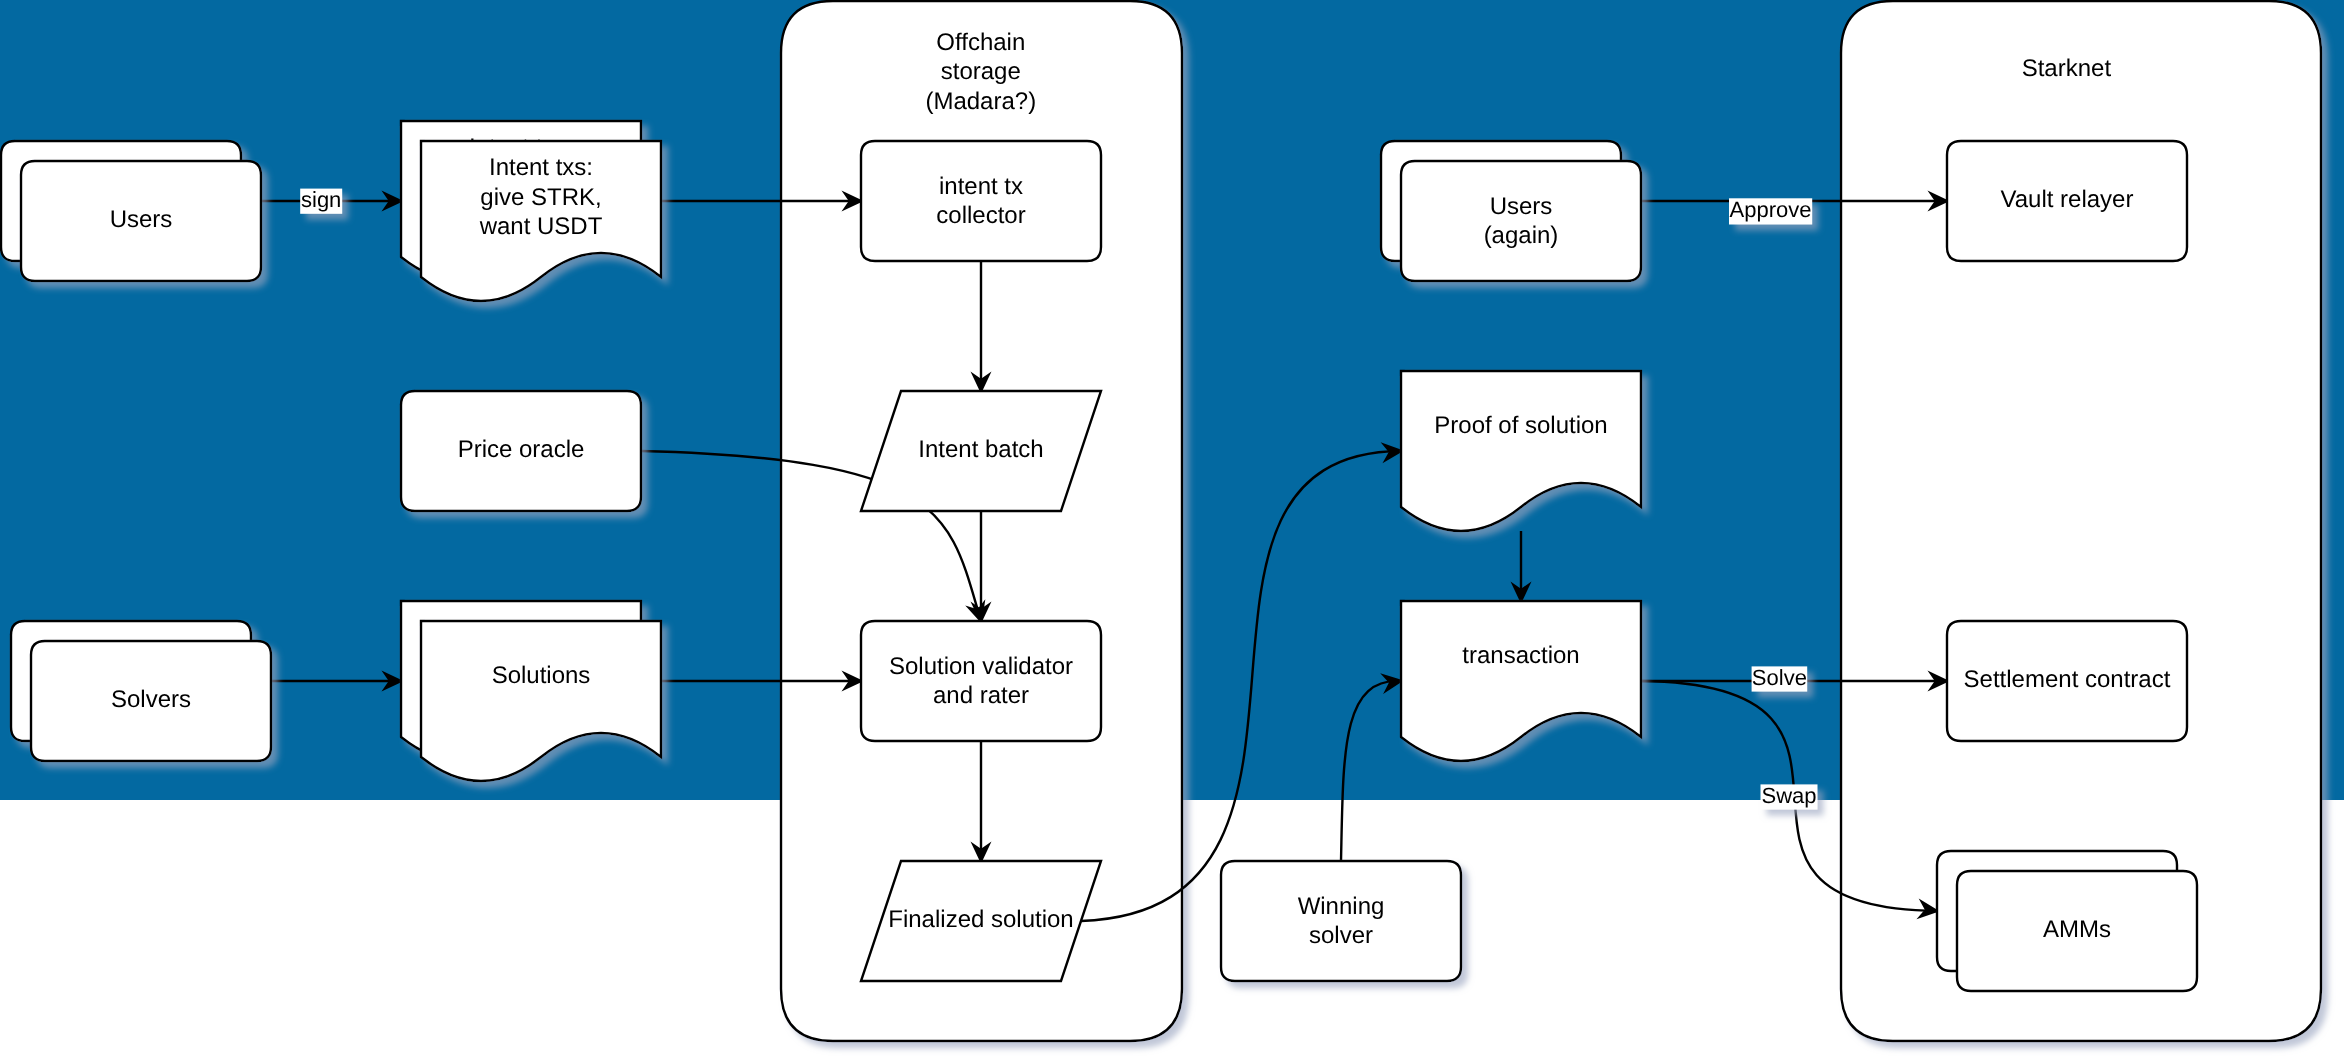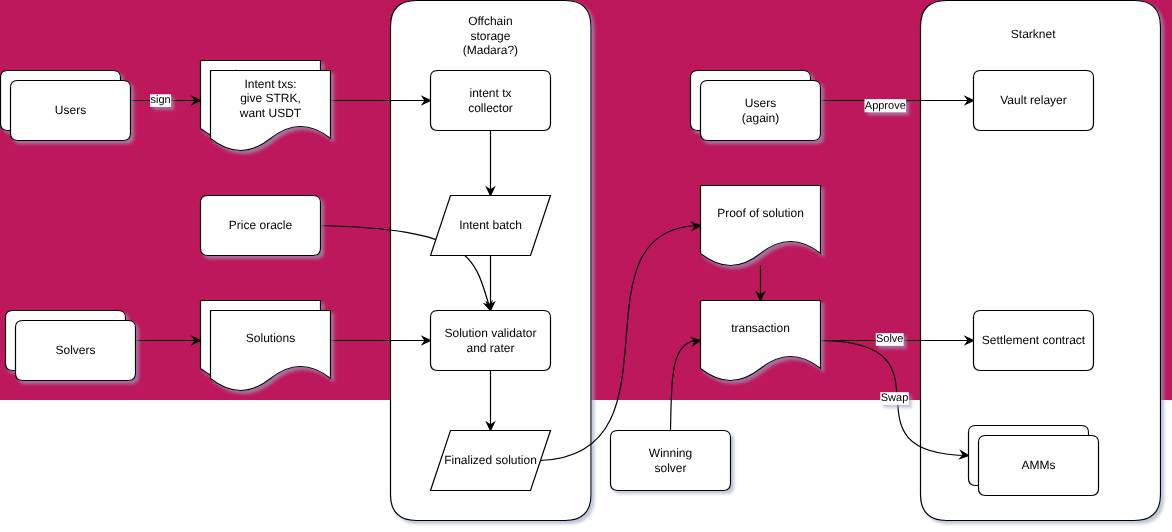--- a/index.html
+++ b/index.html
@@ -1,20 +1,20 @@
 <!DOCTYPE html>
 <html><head>
 <meta charset="utf-8">
 <title>Offchain intent flow diagram</title>
 <style>
   html,body{margin:0;padding:0;background:#ffffff;}
   body{width:1172px;height:532px;overflow:hidden;
        font-family:"Liberation Sans",sans-serif;
        -webkit-font-smoothing:antialiased;text-rendering:geometricPrecision;}
-  #canvas{position:relative;width:1172px;height:400px;background:#be185d;text-align:center;}
+  #canvas{position:relative;width:1172px;height:400px;background:#0369a1;text-align:center;}
   svg{display:block;shape-rendering:geometricPrecision;}
   .shp{fill:#ffffff;stroke:#000000;stroke-width:1.2;stroke-linejoin:miter;stroke-miterlimit:10;}
   .edge{fill:none;stroke:#000000;stroke-width:1.2;stroke-linejoin:round;stroke-linecap:butt;}
   .arrow{fill:#000000;stroke:#000000;stroke-width:1.2;stroke-linejoin:miter;stroke-miterlimit:10;}
   .nlbl{font-family:"Liberation Sans",sans-serif;font-size:12px;fill:#000000;text-anchor:middle;}
   .elbl{font-family:"Liberation Sans",sans-serif;font-size:11px;fill:#000000;text-anchor:middle;}
   .lblbg{fill:#ffffff;}
 </style>
 </head>
 <body>

